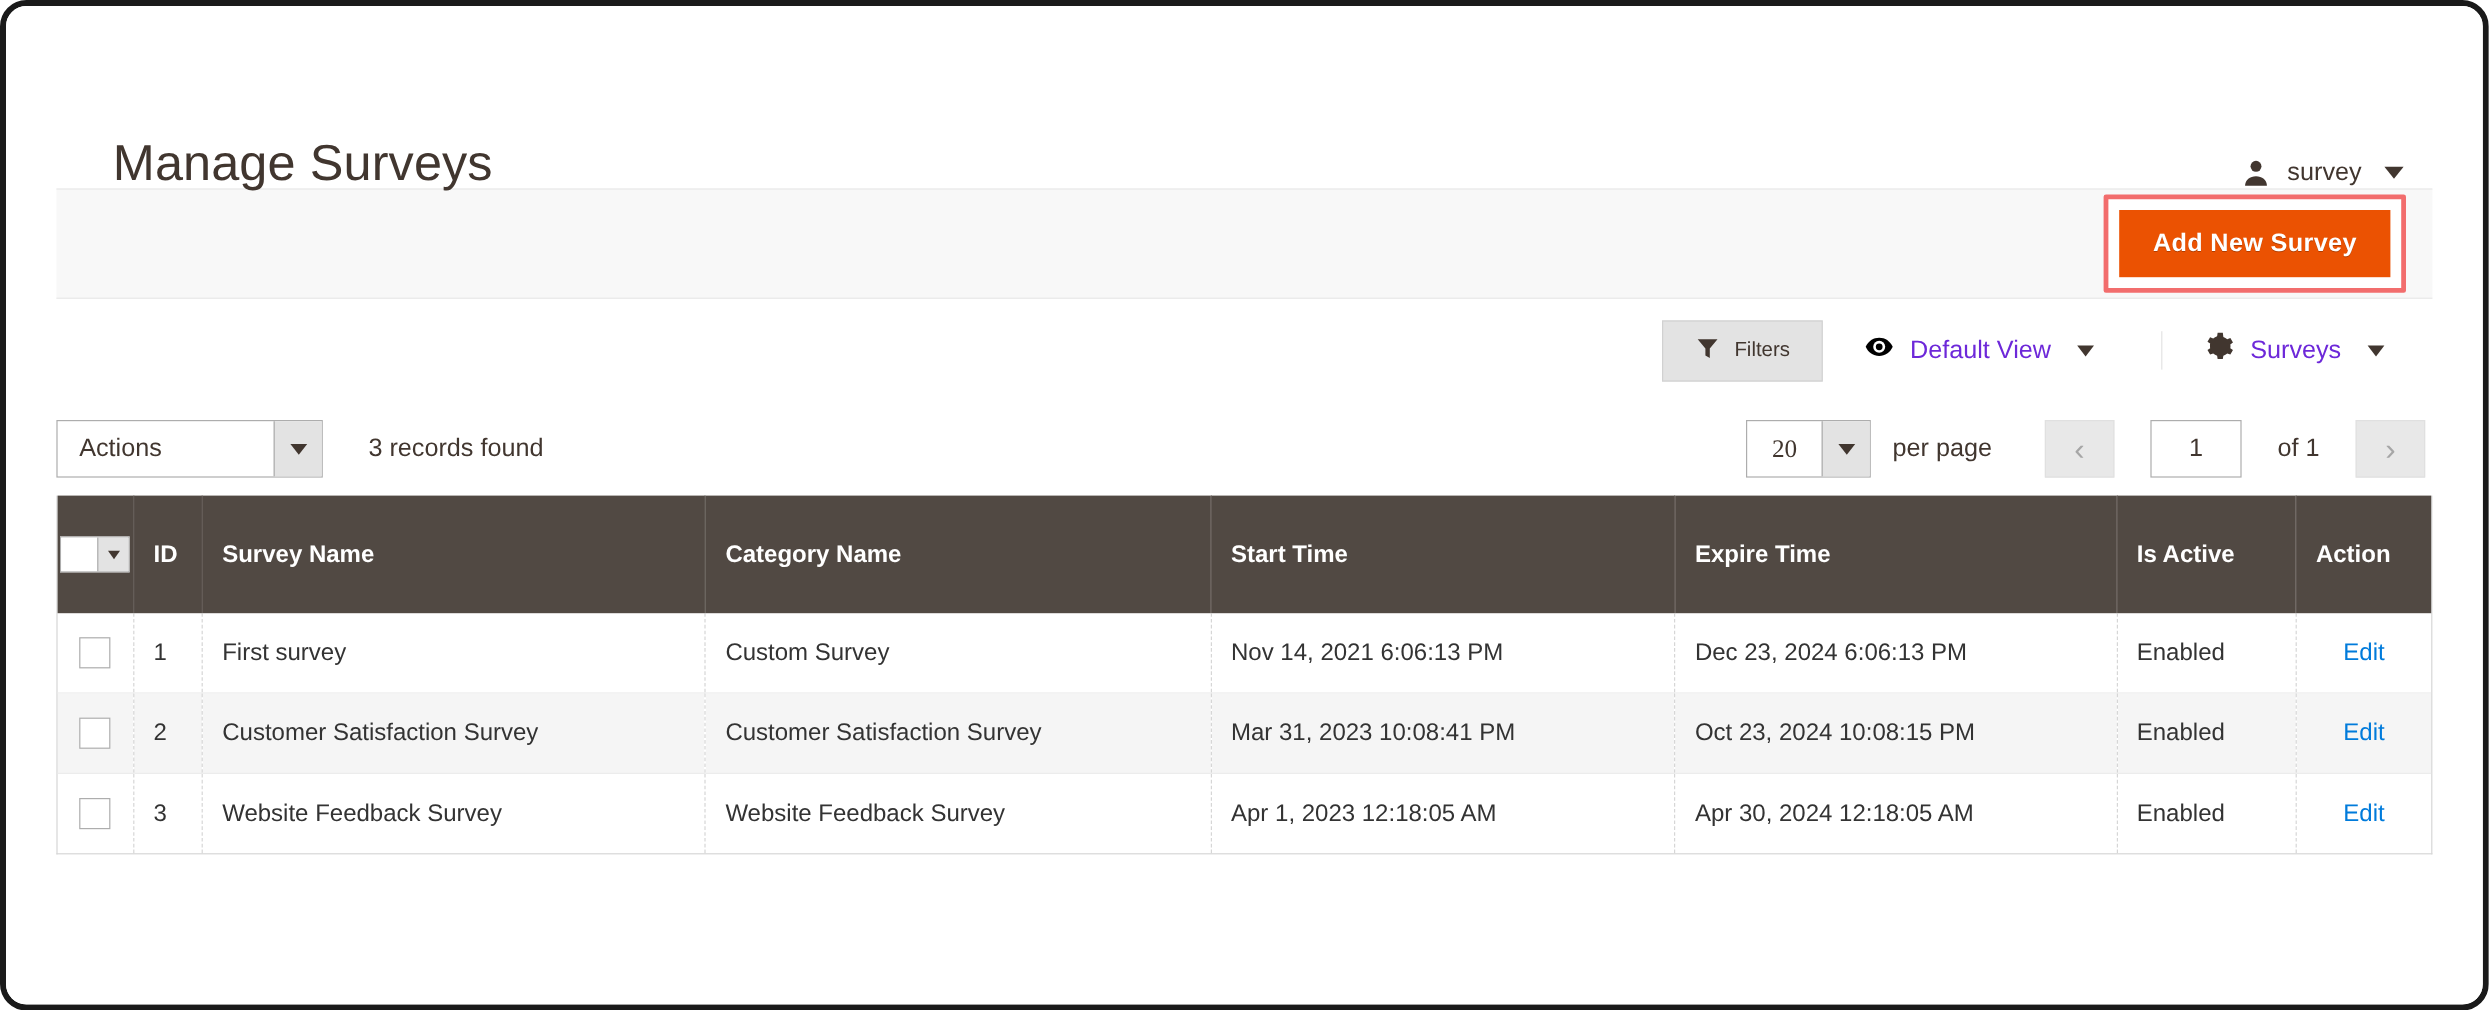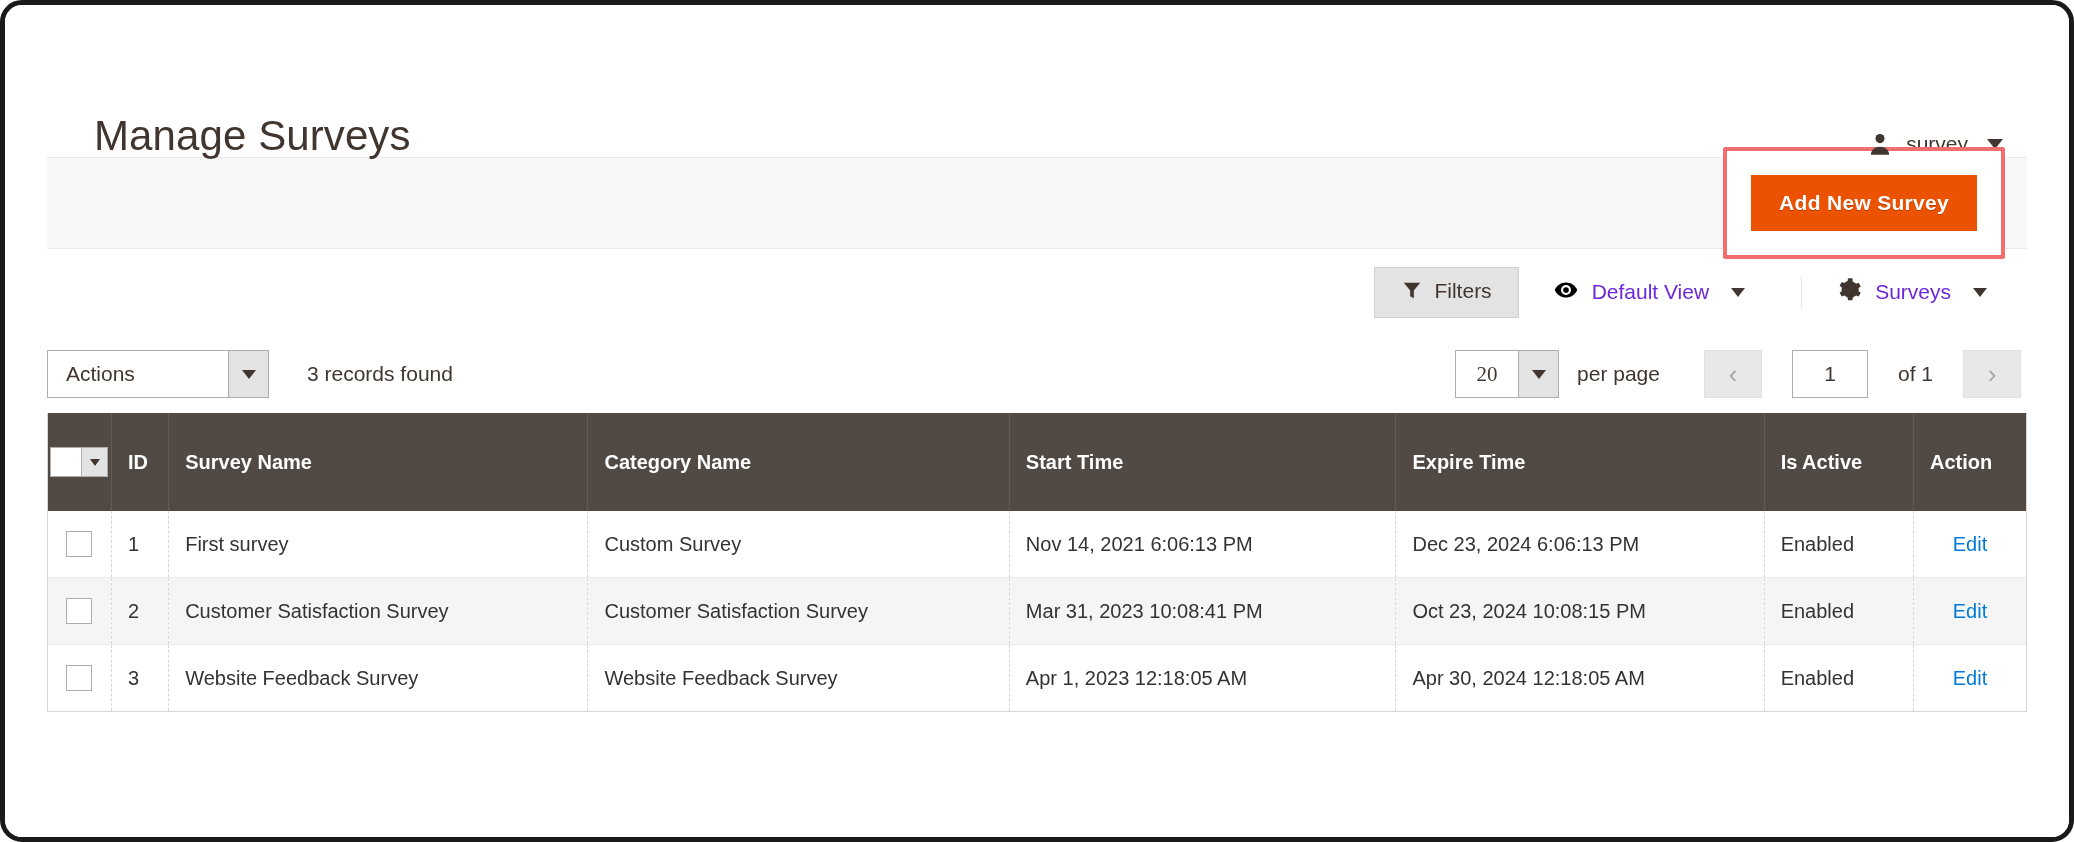--- a/index.html
+++ b/index.html
@@ -78,21 +78,21 @@
     background: #f8f8f8;
     border-top: 1px solid #e8e8e8;
     border-bottom: 1px solid #e8e8e8;
     display: flex;
     align-items: center;
     justify-content: flex-end;
     padding-right: 22px;
   }
   .add-btn-highlight {
     border: 4px solid #f26d6d;
-    padding: 24px;
+    padding: 9px;
     background: #ffffff;
     border-radius: 2px;
   }
   .add-new-btn {
     background: #eb5202;
     color: #ffffff;
     border: none;
     font-family: "Liberation Sans", sans-serif;
     font-size: 21px;
     font-weight: bold;
@@ -106,28 +106,28 @@
   .grid-toolbar {
     height: 86px;
     display: flex;
     align-items: center;
     justify-content: flex-end;
     padding-right: 6px;
     gap: 0;
   }
   .filters-btn {
     display: flex;
-    align-items: flex-start;
+    align-items: center;
     gap: 11px;
     background: #e3e3e3;
     border: 1px solid #d1d1d1;
     padding: 11px 26px;
     cursor: pointer;
     color: #41362f;
-    font-size: 21px;
+    font-size: 17px;
   }
   .tool-group {
     display: flex;
     align-items: center;
     gap: 13px;
     padding: 0 34px;
     cursor: pointer;
     color: #6d28d9;
     font-size: 21px;
   }

